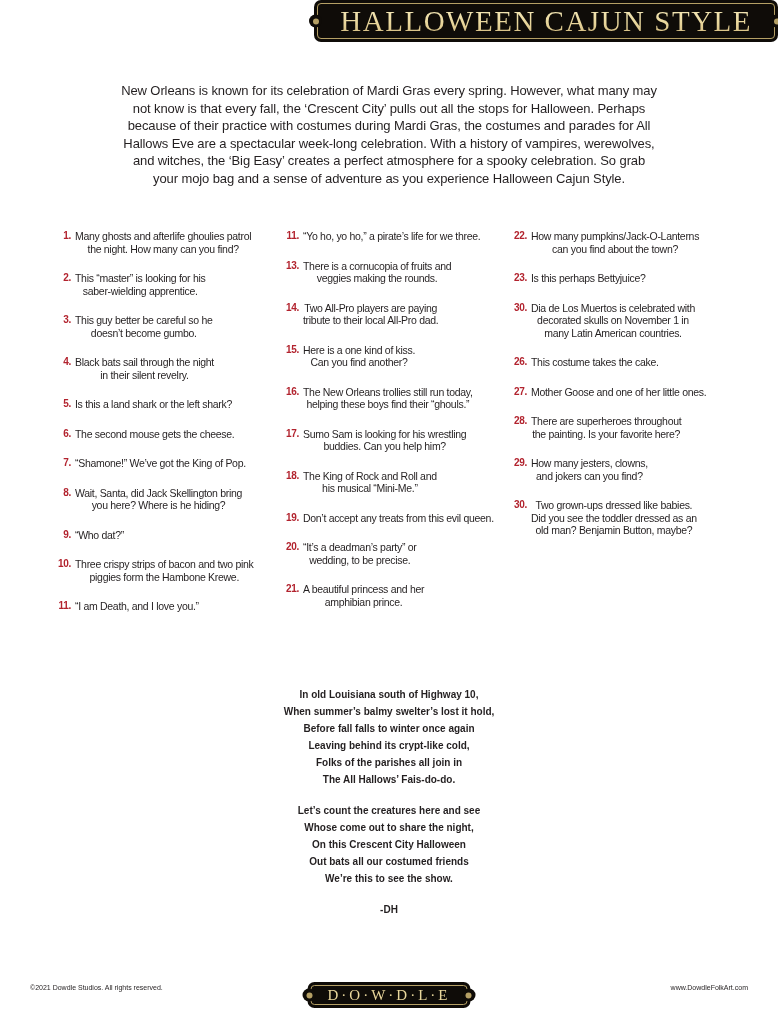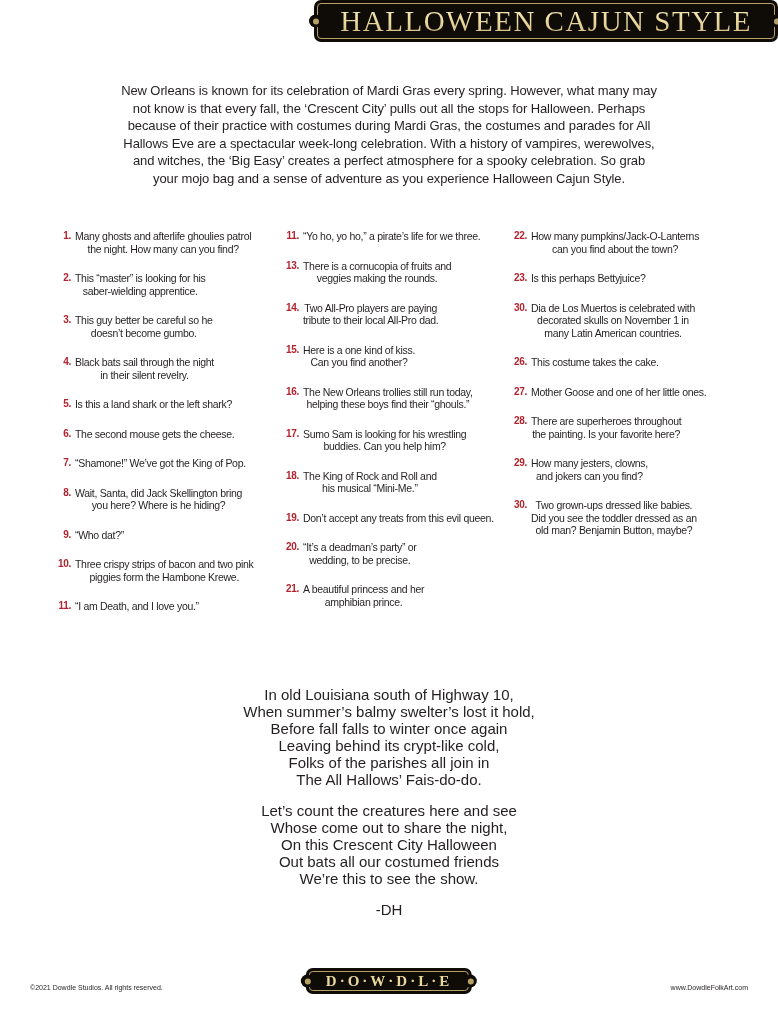--- a/index.html
+++ b/index.html
@@ -63,26 +63,26 @@
     display:flex;margin-bottom:17px;
     font-size:10.5px;line-height:12.5px;letter-spacing:-0.3px;
   }
   .item .num{
     flex:0 0 15px;text-align:right;margin-right:4px;
     font-weight:bold;color:var(--number-red,#b2232e);font-size:10px;
   }
   .item .txt{white-space:pre-line;text-align:center;}
 
   
-  .poem{margin-top:56px;text-align:center;font-size:15px;line-height:17px;}
+  .poem{margin-top:56px;text-align:center;font-size:10px;line-height:17px;font-weight:bold;}
   .stanza{margin-bottom:14px;}
   .poem-signature{line-height:17px;}
 
   
-  .logo-wrap{position:absolute;bottom:30px;left:50%;transform:translateX(-50%);font-weight:bold;}
+  .logo-wrap{position:absolute;bottom:16px;left:50%;transform:translateX(-50%);}
   .logo{padding:3px 20px;}
   .logo .logo-text{
     font-family:"Liberation Serif", serif;font-size:15px;line-height:20px;
     letter-spacing:3px;white-space:nowrap;color:var(--gold-text,#e9d79c);
   }
   .copyright{
     position:absolute;left:30px;bottom:33px;font-size:7px;letter-spacing:0;
   }
   .website{
     position:absolute;right:30px;bottom:33px;font-size:7px;

